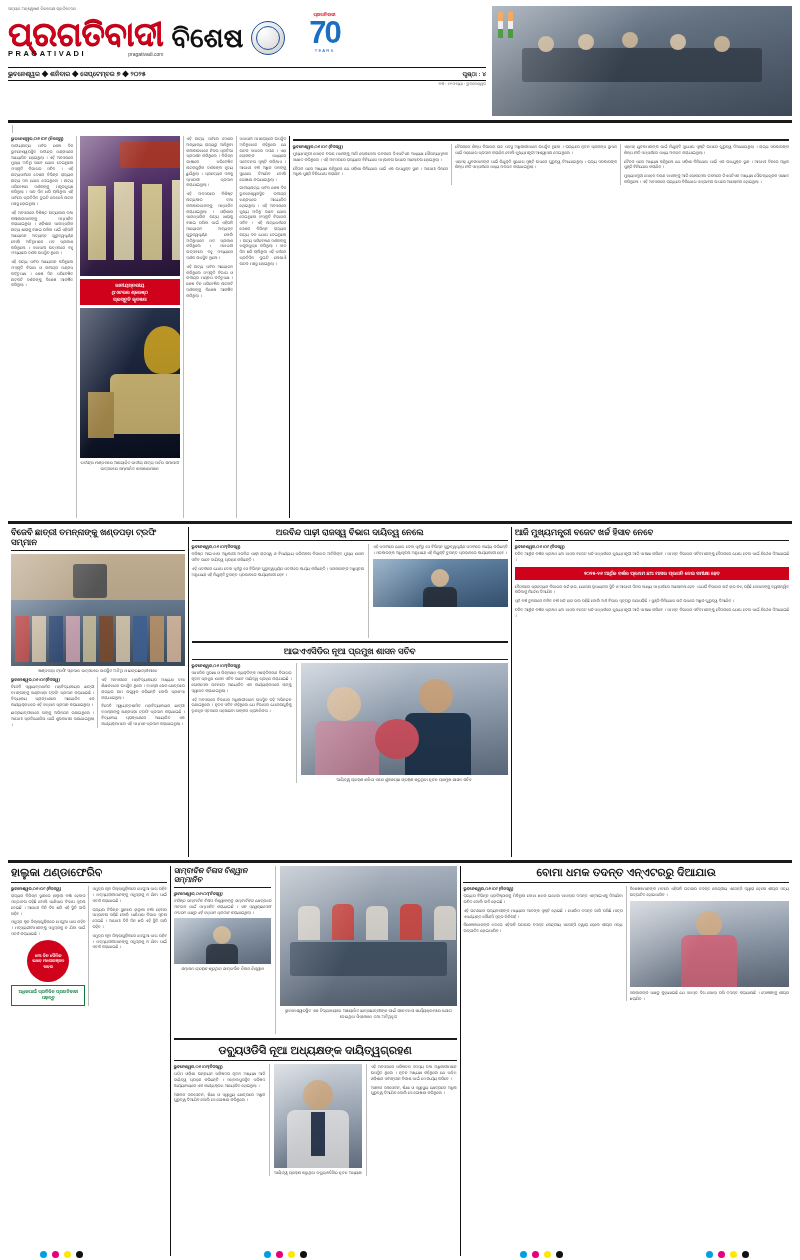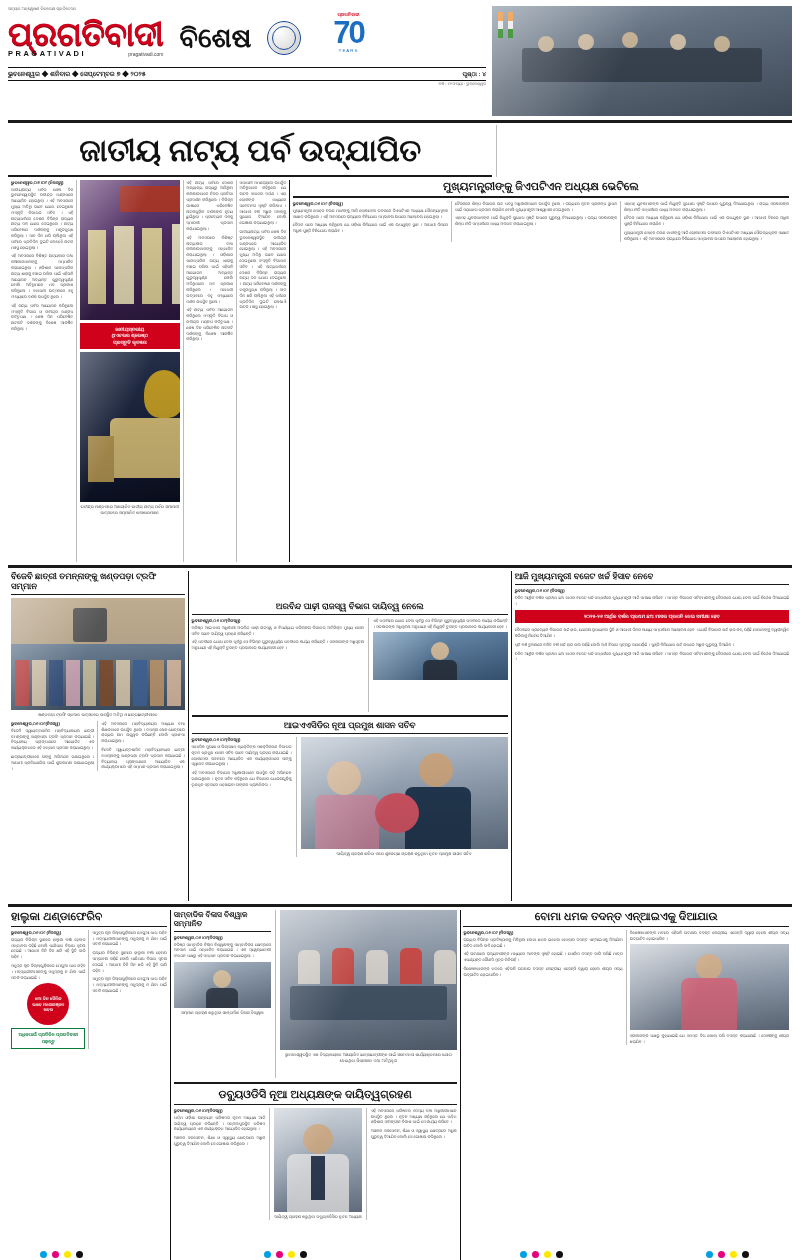--- a/index.html
+++ b/index.html
@@ -27,21 +27,21 @@
   .col { padding: 0 3px; }
   .photo { background: #c9c9c9; position: relative; overflow: hidden; }
   .photo::after {
     content: ""; position: absolute; inset: 0;
     background:
       linear-gradient(115deg, rgba(255,255,255,.30) 0%, rgba(255,255,255,0) 45%),
       linear-gradient(#00000010, #00000030);
   }
   .mast-left { width: 478px; }
   .mast-topline { font-size: 4.2px; color: #444; margin-bottom: 1px; }
-  .mast-row { display: flex; align-items: center; gap: 16px; }
+  .mast-row { display: flex; align-items: center; gap: 8px; }
   .logo-main {
     font-size: 33px; font-weight: bold; color: #d0021b;
     letter-spacing: -.5px; line-height: .95;
     text-shadow: 0 1px 0 #8b0010;
   }
   .logo-sub { font-size: 7.5px; font-weight: bold; color: #111; letter-spacing: 2.5px; }
   .logo-url { font-size: 5px; color: #444; }
   .logo-bisesha { font-size: 27px; font-weight: bold; color: #111; line-height: 1; }
   .emblem {
     width: 34px; height: 34px; border-radius: 50%;
@@ -136,24 +136,20 @@
         <div style="position:absolute;left:130px;top:26px;width:16px;height:16px;border-radius:50%;background:#d8c3a5;"></div>
         <div style="position:absolute;left:178px;top:28px;width:16px;height:16px;border-radius:50%;background:#e3d0b6;"></div>
         <div style="position:absolute;left:222px;top:30px;width:16px;height:16px;border-radius:50%;background:#d8c3a5;"></div>
       </div>
     </div>
   </div>
 
   <div class="rule rule-thick" style="margin-top:4px;"></div>
 
   <div class="flexrow" style="margin-top:2px;">
-    <div style="width:484px;">
-      <div class="headline-main">ଜାତୀୟ ନାଟ୍ୟ ପର୍ବ ଉଦ୍‌ଯାପିତ</div>
-      <div class="rule rule-med"></div>
-    </div>
     <div class="vline" style="margin:0 4px;"></div>
     <div class="grow">
       <div style="height:8px;"></div>
     </div>
   </div>
 
   <div class="flexrow" style="margin-top:3px;height:382px;">
 
     <div class="col" style="width:118px;">
       <div class="byline">ଭୁବନେଶ୍ୱର,୦୬।୦୯ (ନିଜସ୍ୱ)</div>
@@ -195,21 +191,20 @@
     <div class="vline"></div>
 
     <div class="col" style="width:90px;">
       <div class="tiny">ସମାପନୀ ସମାରୋହରେ ଉପସ୍ଥିତ ଅତିଥିମାନେ କହିଥିଲେ ଯେ ନାଟକ ସମାଜର ଦର୍ପଣ । ଏହା ଲୋକଙ୍କ ମଧ୍ୟରେ ସଚେତନତା ସୃଷ୍ଟି କରିଥାଏ । ଆଗାମୀ ବର୍ଷ ଅଧିକ ଦଳଙ୍କୁ ସୁଯୋଗ ଦିଆଯିବ ବୋଲି ଘୋଷଣା କରାଯାଇଥିଲା ।</div>
       <div class="tiny" style="margin-top:3px;">ଜାତୀୟନାଟ୍ୟ ପର୍ବର ଶେଷ ଦିନ ଭୁବନେଶ୍ୱରସ୍ଥିତ ରବୀନ୍ଦ୍ର ମଣ୍ଡପରେ ଆୟୋଜିତ ହୋଇଥିଲା । ଏହି ଅବସରରେ ମୁଖ୍ୟ ଅତିଥି ଭାବେ ଯୋଗ ଦେଇଥିଲେ ସଂସ୍କୃତି ବିଭାଗର ସଚିବ । ଏହି ନାଟ୍ୟପର୍ବରେ ଦେଶର ବିଭିନ୍ନ ରାଜ୍ୟର ନାଟ୍ୟ ଦଳ ଯୋଗ ଦେଇଥିଲେ । ନାଟ୍ୟ ପରିବେଷଣ ଦର୍ଶକଙ୍କୁ ମନ୍ତ୍ରମୁଗ୍ଧ କରିଥିଲା । ସାତ ଦିନ ଧରି ଚାଲିଥିବା ଏହି ପର୍ବରେ ପ୍ରତିଦିନ ଦୁଇଟି ଲେଖାଏଁ ନାଟକ ମଞ୍ଚସ୍ଥ ହୋଇଥିଲା ।</div>
     </div>
 
     <div class="vline" style="background:#111;"></div>
 
     <div class="col grow">
-      <div class="sec-head-sm" style="text-align:center;">ମୁଖ୍ୟମନ୍ତ୍ରୀଙ୍କୁ ଜିଏପଟିଏନ ଅଧ୍ୟକ୍ଷ ଭେଟିଲେ</div>
       <div class="rule rule-med" style="margin:3px 0;"></div>
       <div class="flexrow">
         <div style="width:32%;padding-right:3px;">
           <div class="byline" style="font-size:4.2px;">ଭୁବନେଶ୍ୱର,୦୬।୦୯ (ନିଜସ୍ୱ)</div>
           <div class="tiny" style="margin-top:2px;">ମୁଖ୍ୟମନ୍ତ୍ରୀ ମୋହନ ଚରଣ ମାଝୀଙ୍କୁ ଆଜି ଲୋକସେବା ଭବନରେ ଜିଏପଟିଏନ ଅଧ୍ୟକ୍ଷ ସୌଜନ୍ୟମୂଳକ ସାକ୍ଷାତ କରିଥିଲେ । ଏହି ଅବସରରେ ରାଜ୍ୟରେ ବିନିଯୋଗ ସମ୍ଭାବନା ଉପରେ ଆଲୋଚନା ହୋଇଥିଲା ।</div>
           <div class="tiny" style="margin-top:3px;">ବୈଠକ ପରେ ଅଧ୍ୟକ୍ଷ କହିଥିଲେ ଯେ ଓଡ଼ିଶା ବିନିଯୋଗ ପାଇଁ ଏକ ଉପଯୁକ୍ତ ସ୍ଥାନ । ଆଗାମୀ ଦିନରେ ଅଧିକ ପୁଞ୍ଜି ବିନିଯୋଗ କରାଯିବ ।</div>
         </div>
         <div class="vline"></div>
         <div style="width:34%;padding:0 3px;">
           <div class="tiny">ବୈଠକରେ ଶିଳ୍ପ ବିଭାଗର ଉଚ୍ଚ ପଦସ୍ଥ ଅଧିକାରୀମାନେ ଉପସ୍ଥିତ ଥିଲେ । ରାଜ୍ୟରେ ନୂତନ ପ୍ରକଳ୍ପ ସ୍ଥାପନ ପାଇଁ ସହଯୋଗ ପ୍ରଦାନ କରାଯିବ ବୋଲି ମୁଖ୍ୟମନ୍ତ୍ରୀ ଆଶ୍ୱାସନା ଦେଇଥିଲେ ।</div>
@@ -258,21 +253,21 @@
         <div class="vline"></div>
         <div style="width:50%;padding-left:3px;">
           <div class="tiny">ଏହି ଅବସରରେ ମହାବିଦ୍ୟାଳୟର ଅଧ୍ୟକ୍ଷ ତଥା ଶିକ୍ଷକମାନେ ଉପସ୍ଥିତ ଥିଲେ । ତମନ୍ନା ଖେଳ କ୍ଷେତ୍ରରେ ରାଜ୍ୟର ନାମ ଉଜ୍ଜ୍ୱଳ କରିଛନ୍ତି ବୋଲି ପ୍ରଶଂସା କରାଯାଇଥିଲା ।</div>
           <div class="tiny" style="margin-top:3px;">ବିଜେବି ସ୍ୱାୟତ୍ତଶାସିତ ମହାବିଦ୍ୟାଳୟର ଛାତ୍ରୀ ତମନ୍ନାଙ୍କୁ ଖଣ୍ଡପଡ଼ା ଟ୍ରଫି ପ୍ରଦାନ କରାଯାଇଛି । ବିଦ୍ୟାଳୟ ପ୍ରାଙ୍ଗଣରେ ଆୟୋଜିତ ଏକ କାର୍ଯ୍ୟକ୍ରମରେ ଏହି ସମ୍ମାନ ପ୍ରଦାନ କରାଯାଇଥିଲା ।</div>
         </div>
       </div>
     </div>
 
     <div class="vline" style="background:#111;"></div>
 
-    <div class="col" style="width:370px;margin-top:30px;">
+    <div class="col" style="width:370px;">
       <div class="sec-head-xs" style="text-align:center;">ଅରବିନ୍ଦ ପାଢ଼ୀ ରାଜସ୍ୱ ବିଭାଗ ଦାୟିତ୍ୱ ନେଲେ</div>
       <div class="rule rule-thin" style="margin:3px 0;"></div>
       <div class="flexrow" style="height:94px;">
         <div style="width:56%;padding-right:4px;">
           <div class="byline" style="font-size:4.2px;">ଭୁବନେଶ୍ୱର,୦୬।୦୯(ନିଜସ୍ୱ)</div>
           <div class="tiny" style="margin-top:2px;">ବରିଷ୍ଠ ଆଇଏଏସ ଅଧିକାରୀ ଅରବିନ୍ଦ ପାଢ଼ୀ ରାଜସ୍ୱ ଓ ବିପର୍ଯ୍ୟୟ ପରିଚାଳନା ବିଭାଗର ଅତିରିକ୍ତ ମୁଖ୍ୟ ଶାସନ ସଚିବ ଭାବେ ଦାୟିତ୍ୱ ଗ୍ରହଣ କରିଛନ୍ତି ।</div>
           <div class="tiny" style="margin-top:3px;">ଏହି ପଦବୀରେ ଯୋଗ ଦେବା ପୂର୍ବରୁ ସେ ବିଭିନ୍ନ ଗୁରୁତ୍ୱପୂର୍ଣ୍ଣ ପଦବୀରେ କାର୍ଯ୍ୟ କରିଛନ୍ତି । ସରକାରଙ୍କ ଅଧିସୂଚନା ଅନୁଯାୟୀ ଏହି ନିଯୁକ୍ତି ତୁରନ୍ତ ପ୍ରଭାବରେ କାର୍ଯ୍ୟକାରୀ ହେବ ।</div>
         </div>
         <div class="vline"></div>
         <div style="width:44%;padding-left:4px;">
@@ -342,21 +337,21 @@
           <div class="tiny" style="margin-top:3px;">ରାଜ୍ୟର ବିଭିନ୍ନ ସ୍ଥାନରେ ହାଲୁକା ବର୍ଷା ହେବାର ସମ୍ଭାବନା ରହିଛି ବୋଲି ପାଣିପାଗ ବିଭାଗ ସୂଚନା ଦେଇଛି । ଆଗାମୀ ତିନି ଦିନ ଧରି ଏହି ସ୍ଥିତି ଜାରି ରହିବ ।</div>
           <div class="tiny" style="margin-top:3px;">ସମୁଦ୍ର କୂଳ ଜିଲ୍ଲାଗୁଡ଼ିକରେ ମେଘୁଆ ପାଗ ରହିବ । ମତ୍ସ୍ୟଜୀବୀମାନଙ୍କୁ ସମୁଦ୍ରକୁ ନ ଯିବା ପାଇଁ ସତର୍କ କରାଯାଇଛି ।</div>
         </div>
       </div>
     </div>
 
     <div class="vline" style="background:#111;"></div>
 
     <div class="col" style="width:358px;">
       <div class="flexrow" style="height:168px;">
-        <div style="width:36%;padding-right:4px;">
+        <div style="width:36%;padding-right:4px;font-style:italic;">
           <div class="sec-head-xs" style="font-size:7.5px;">ସାମ୍ବାଦିକ ବିଳାସ ବିଶ୍ୱାଳ ସମ୍ମାନିତ</div>
           <div class="rule rule-thin" style="margin:3px 0;"></div>
           <div class="byline" style="font-size:4.2px;">ଭୁବନେଶ୍ୱର,୦୬।୦୯(ନିଜସ୍ୱ)</div>
           <div class="tiny" style="margin-top:2px;">ବରିଷ୍ଠ ସାମ୍ବାଦିକ ବିଳାସ ବିଶ୍ୱାଳଙ୍କୁ ସାମ୍ବାଦିକତା କ୍ଷେତ୍ରରେ ଅବଦାନ ପାଇଁ ସମ୍ମାନିତ କରାଯାଇଛି । ଏକ ସ୍ୱେଚ୍ଛାସେବୀ ସଂଗଠନ ପକ୍ଷରୁ ଏହି ସମ୍ମାନ ପ୍ରଦାନ କରାଯାଇଥିଲା ।</div>
           <div class="photo" style="height:46px;margin-top:3px;background:linear-gradient(160deg,#b9c6d4,#6f8096);">
             <div style="position:absolute;left:50%;top:8px;transform:translateX(-50%);width:18px;height:18px;border-radius:50%;background:#e7cfae;"></div>
             <div style="position:absolute;left:50%;top:26px;transform:translateX(-50%);width:32px;height:20px;border-radius:6px 6px 0 0;background:#3b4654;"></div>
           </div>
           <div class="caption" style="margin-top:2px;">ସମ୍ମାନ ଗ୍ରହଣ କରୁଥିବା ସାମ୍ବାଦିକ ବିଳାସ ବିଶ୍ୱାଳ</div>
         </div>
@@ -397,21 +392,21 @@
         <div style="width:32%;padding-left:4px;">
           <div class="tiny">ଏହି ଅବସରରେ ପରିଷଦର ସଦସ୍ୟ ତଥା ଅଧିକାରୀମାନେ ଉପସ୍ଥିତ ଥିଲେ । ନୂତନ ଅଧ୍ୟକ୍ଷ କହିଥିଲେ ଯେ ପଶ୍ଚିମ ଓଡ଼ିଶାର ସର୍ବାଙ୍ଗୀନ ବିକାଶ ପାଇଁ ସେ କାର୍ଯ୍ୟ କରିବେ ।</div>
           <div class="tiny" style="margin-top:3px;">ଅଞ୍ଚଳର ଜଳସେଚନ, ଶିକ୍ଷା ଓ ସ୍ୱାସ୍ଥ୍ୟ କ୍ଷେତ୍ରରେ ଅଧିକ ଗୁରୁତ୍ୱ ଦିଆଯିବ ବୋଲି ସେ ଘୋଷଣା କରିଥିଲେ ।</div>
         </div>
       </div>
     </div>
 
     <div class="vline" style="background:#111;"></div>
 
     <div class="col grow">
-      <div class="sec-head-sm" style="text-align:center;">ବୋମା ଧମକ ତଦନ୍ତ ଏନ୍‌ଆଇଏକୁ ଦିଆଯାଉ</div>
+      <div class="sec-head-sm" style="text-align:center;">ବୋମା ଧମକ ତଦନ୍ତ ଏନ୍‌ଏଟରରୁ ଦିଆଯାଉ</div>
       <div class="rule rule-thin" style="margin:3px 0;"></div>
       <div class="flexrow">
         <div style="width:50%;padding-right:3px;">
           <div class="byline" style="font-size:4.2px;">ଭୁବନେଶ୍ୱର,୦୬।୦୯ (ନିଜସ୍ୱ)</div>
           <div class="tiny" style="margin-top:2px;">ରାଜ୍ୟର ବିଭିନ୍ନ ପ୍ରତିଷ୍ଠାନକୁ ମିଳିଥିବା ବୋମା ଧମକ ଇମେଲ ମାମଲାର ତଦନ୍ତ ଏନ୍‌ଆଇଏକୁ ଦିଆଯିବା ଉଚିତ ବୋଲି ଦାବି ହୋଇଛି ।</div>
           <div class="tiny" style="margin-top:3px;">ଏହି ଘଟଣାରେ ରାଜ୍ୟବାସୀଙ୍କ ମଧ୍ୟରେ ଆତଙ୍କ ସୃଷ୍ଟି ହୋଇଛି । ପୋଲିସ ତଦନ୍ତ ଜାରି ରଖିଛି ମାତ୍ର ଏପର୍ଯ୍ୟନ୍ତ କୌଣସି ସୂତ୍ର ମିଳିନାହିଁ ।</div>
           <div class="tiny" style="margin-top:3px;">ବିଶେଷଜ୍ଞମାନଙ୍କ ମତରେ ଏହିଭଳି ଘଟଣାର ତଦନ୍ତ କେନ୍ଦ୍ରୀୟ ଏଜେନ୍ସି ଦ୍ୱାରା ହେଲେ ଶୀଘ୍ର ସତ୍ୟ ଉଦ୍‌ଘାଟିତ ହୋଇପାରିବ ।</div>
         </div>
         <div class="vline"></div>
         <div style="width:50%;padding-left:3px;">

